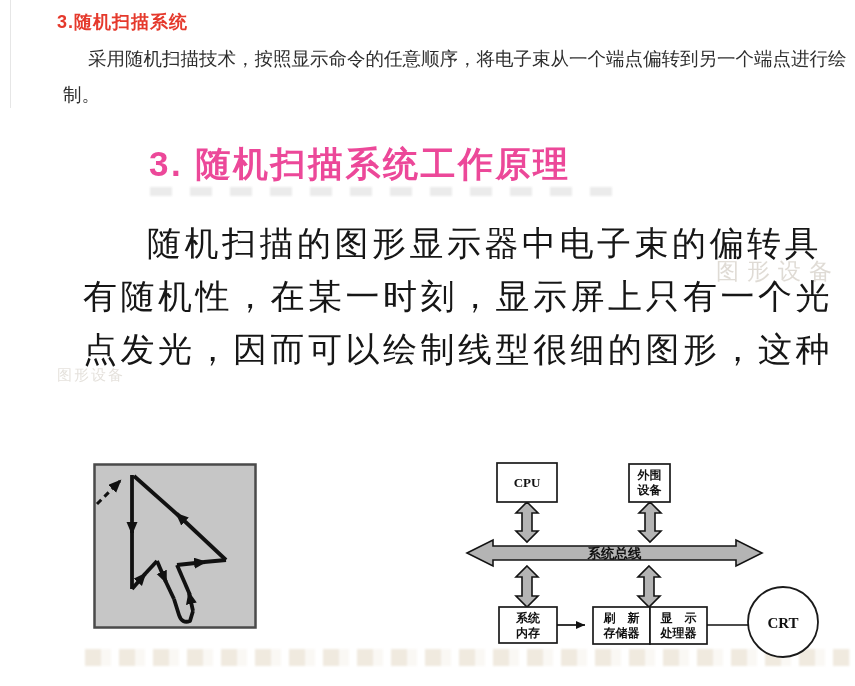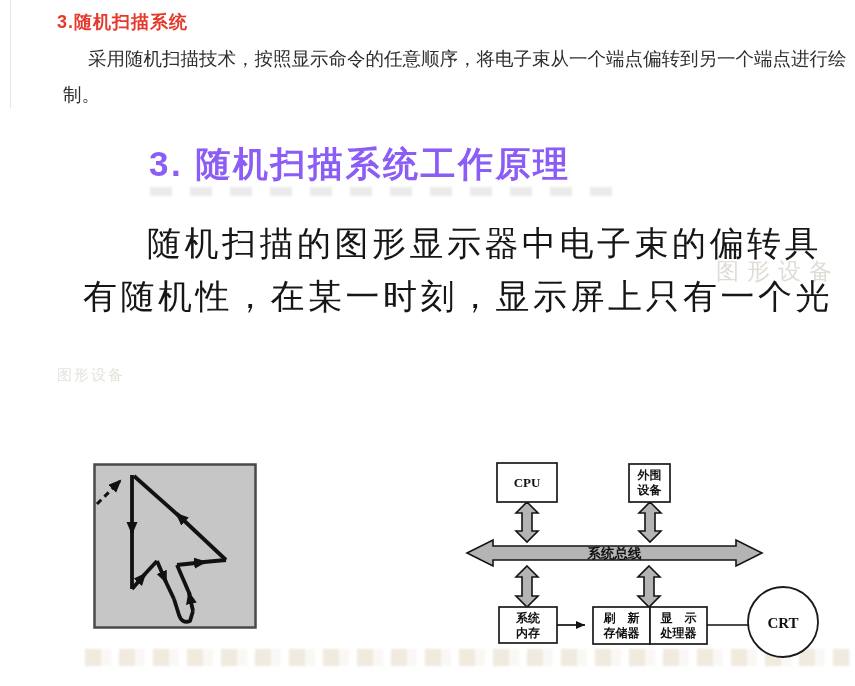--- a/index.html
+++ b/index.html
@@ -2,21 +2,21 @@
 <html><head>
 <meta charset="utf-8">
 <style>
   html,body{margin:0;padding:0;background:#ffffff;}
   body{font-family:"Liberation Sans",sans-serif;color:#1a1a1a;}
   .page{position:relative;width:855px;height:686px;background:#ffffff;overflow:hidden;}
   .abs{position:absolute;}
   .heading{font-size:18px;font-weight:700;color:#e5392c;letter-spacing:1px;white-space:nowrap;}
   .para-line{font-size:18.5px;color:#2e2e2e;letter-spacing:0px;white-space:nowrap;text-align:right;}
   .left-rule{width:1px;background:#e6e6e6;}
-  .slide-title{font-size:35px;font-weight:700;color:#8b5cf6;letter-spacing:2.5px;white-space:nowrap;}
+  .slide-title{font-size:35px;font-weight:700;color:#ec4899;letter-spacing:2.5px;white-space:nowrap;}
   .slide-line{font-size:34px;color:#161616;letter-spacing:3.5px;white-space:nowrap;}
   .wm{color:#b5ab9c;opacity:.42;white-space:nowrap;filter:blur(.6px);}
   .wm-strip{background:repeating-linear-gradient(90deg,rgba(205,185,150,.30) 0 16px,rgba(205,185,150,.10) 16px 26px,rgba(0,0,0,0) 26px 34px);filter:blur(1px);}
   .wm-strip2{background:repeating-linear-gradient(90deg,rgba(130,130,130,.16) 0 22px,rgba(0,0,0,0) 22px 40px);filter:blur(1px);}
   svg text{font-family:"Liberation Sans",sans-serif;fill:#111;}
   svg text.latin{font-family:"Liberation Serif",serif;}
 </style>
 </head>
 <body>
 
@@ -30,20 +30,21 @@
   <div class="abs para-line" style="left:63px;top:82px;">制。</div>
 
   <div class="abs" style="left:0;top:110px;width:855px;height:576px;background:#ffffff;">
 
     <div class="abs slide-title" style="left:149px;top:31px;">3. 随机扫描系统工作原理</div>
 
     <div class="abs wm-strip2" style="left:150px;top:77px;width:480px;height:9px;"></div>
 
     <div class="abs slide-line" style="left:83px;top:164px;">有随机性，在某一时刻，显示屏上只有一个光</div>
     <div class="abs slide-line" style="left:147px;top:111px;">随机扫描的图形显示器中电子束的偏转具</div>
+    <div class="abs slide-line" style="left:83px;top:217px;">点发光，因而可以绘制线型很细的图形，这种</div>
 
     <div class="abs wm" style="left:716px;top:146px;font-size:23px;letter-spacing:8px;">图形设备</div>
     <div class="abs wm" style="left:57px;top:256px;font-size:15px;letter-spacing:2px;opacity:.35;">图形设备</div>
     <div class="abs wm-strip" style="left:85px;top:539px;width:765px;height:17px;"></div>
 
     <svg class="abs" style="left:93px;top:353px;" width="164" height="166" viewBox="0 0 164 166" xmlns="http://www.w3.org/2000/svg">
       <defs>
         <marker id="ah" markerUnits="userSpaceOnUse" markerWidth="16" markerHeight="14" refX="11" refY="5.5" orient="auto">
           <path d="M0,0 L13,5.5 L0,11 Z" fill="#111"></path>
         </marker>

